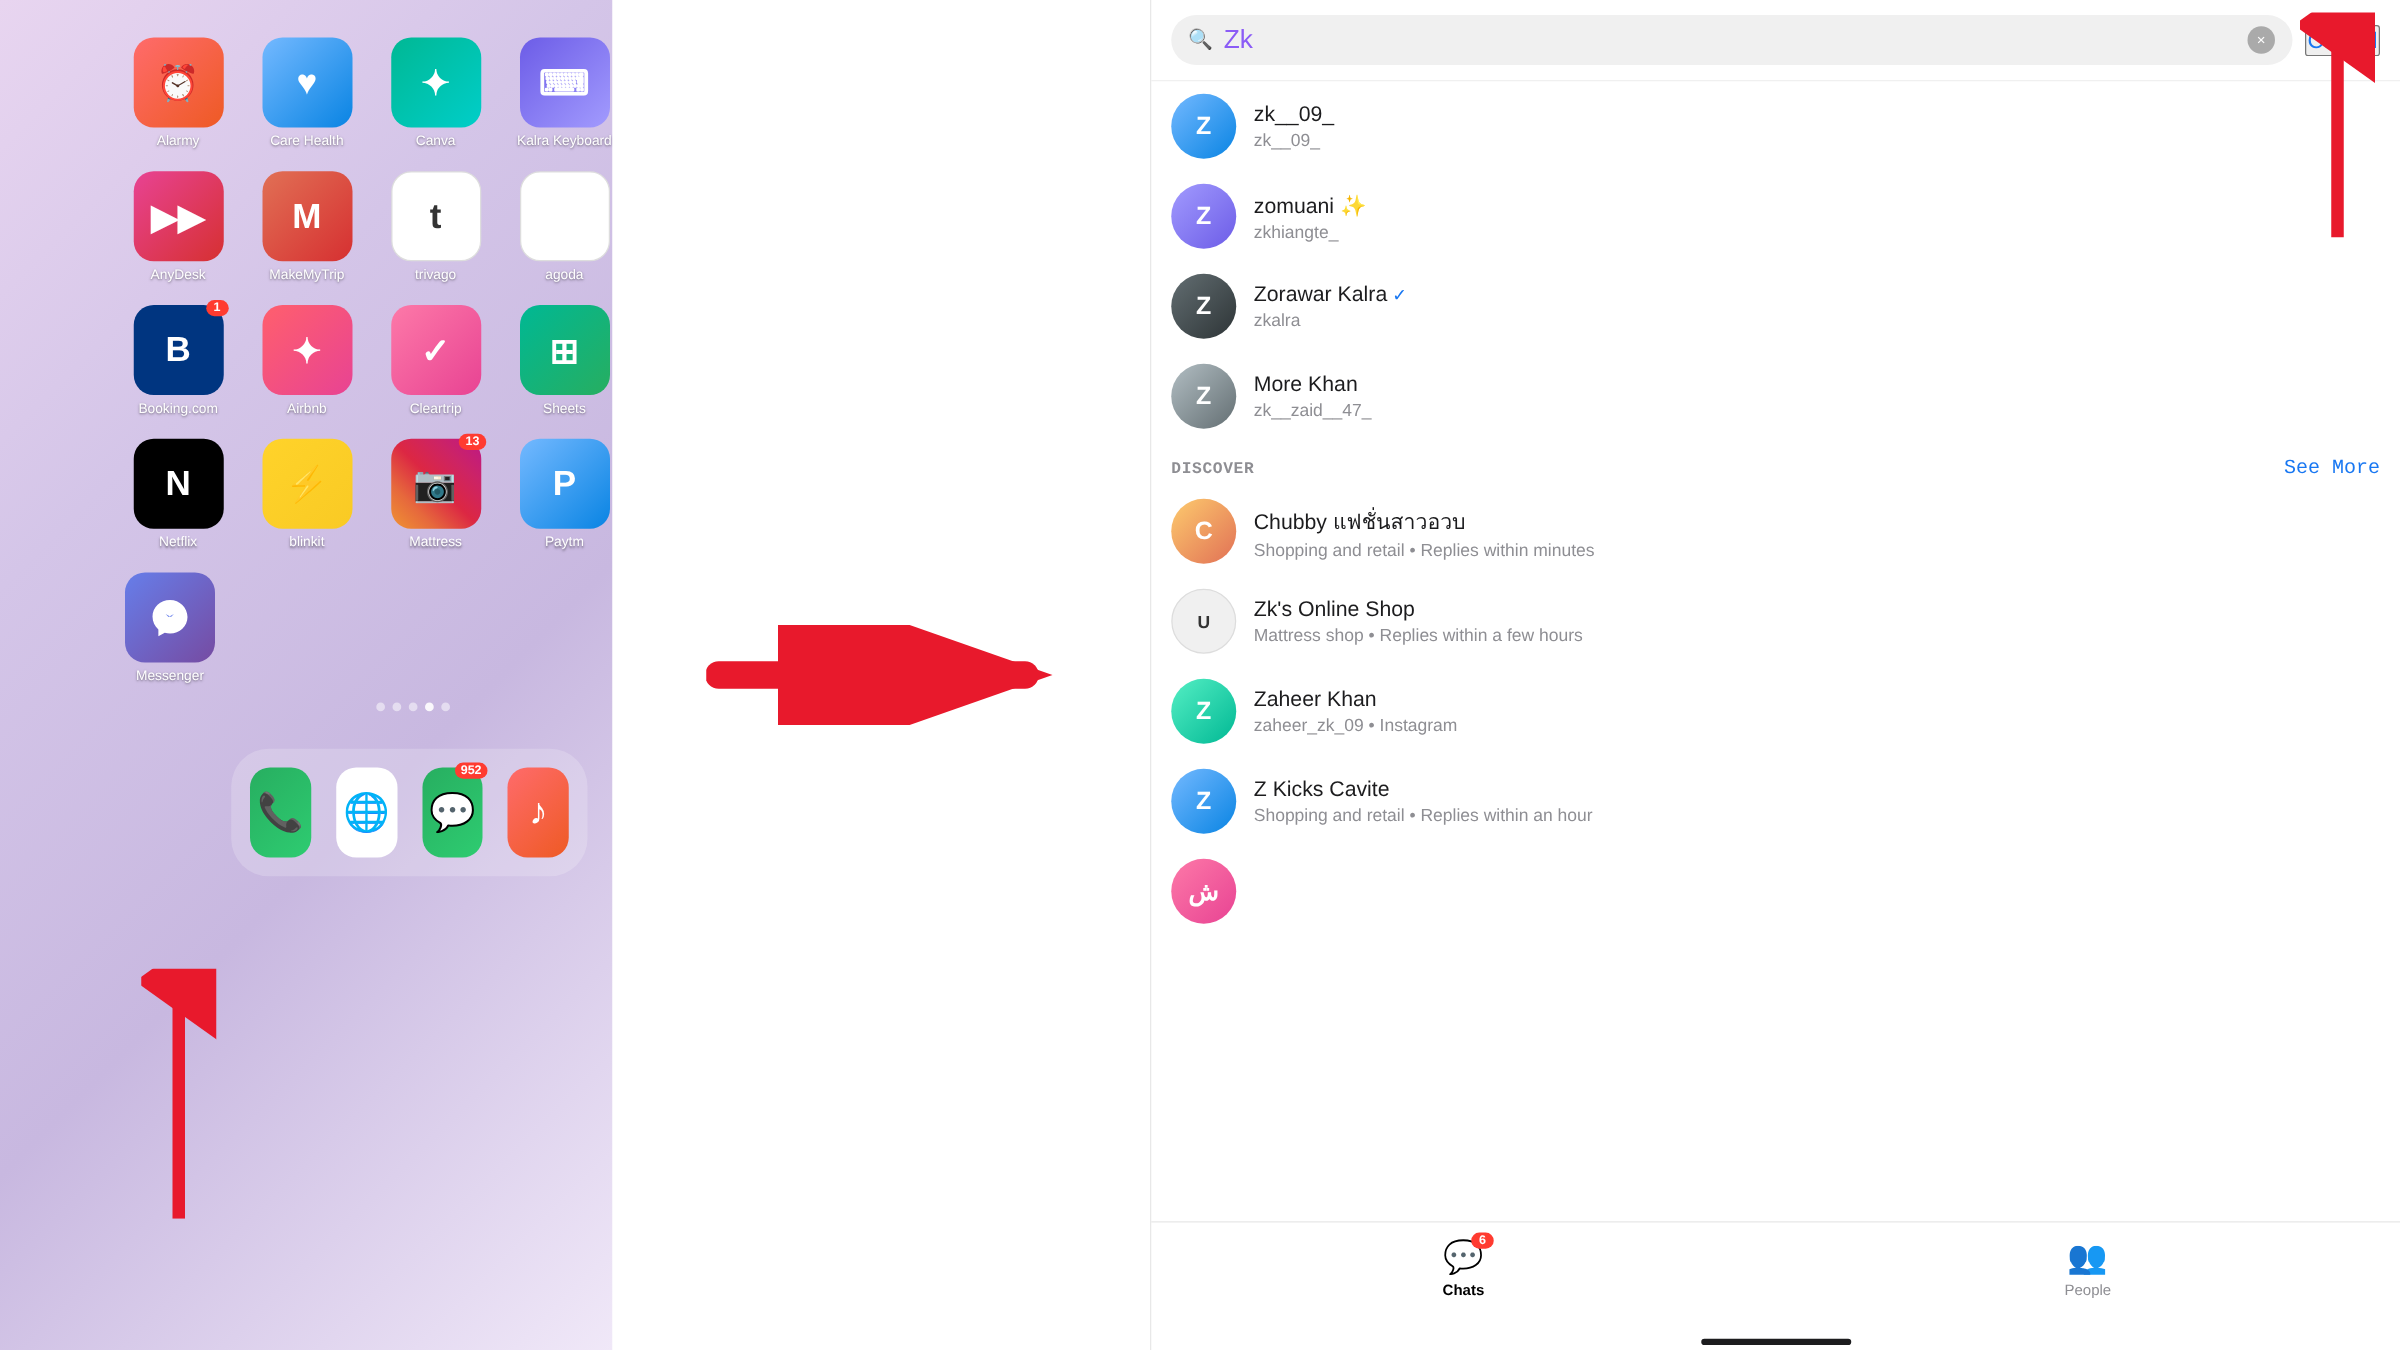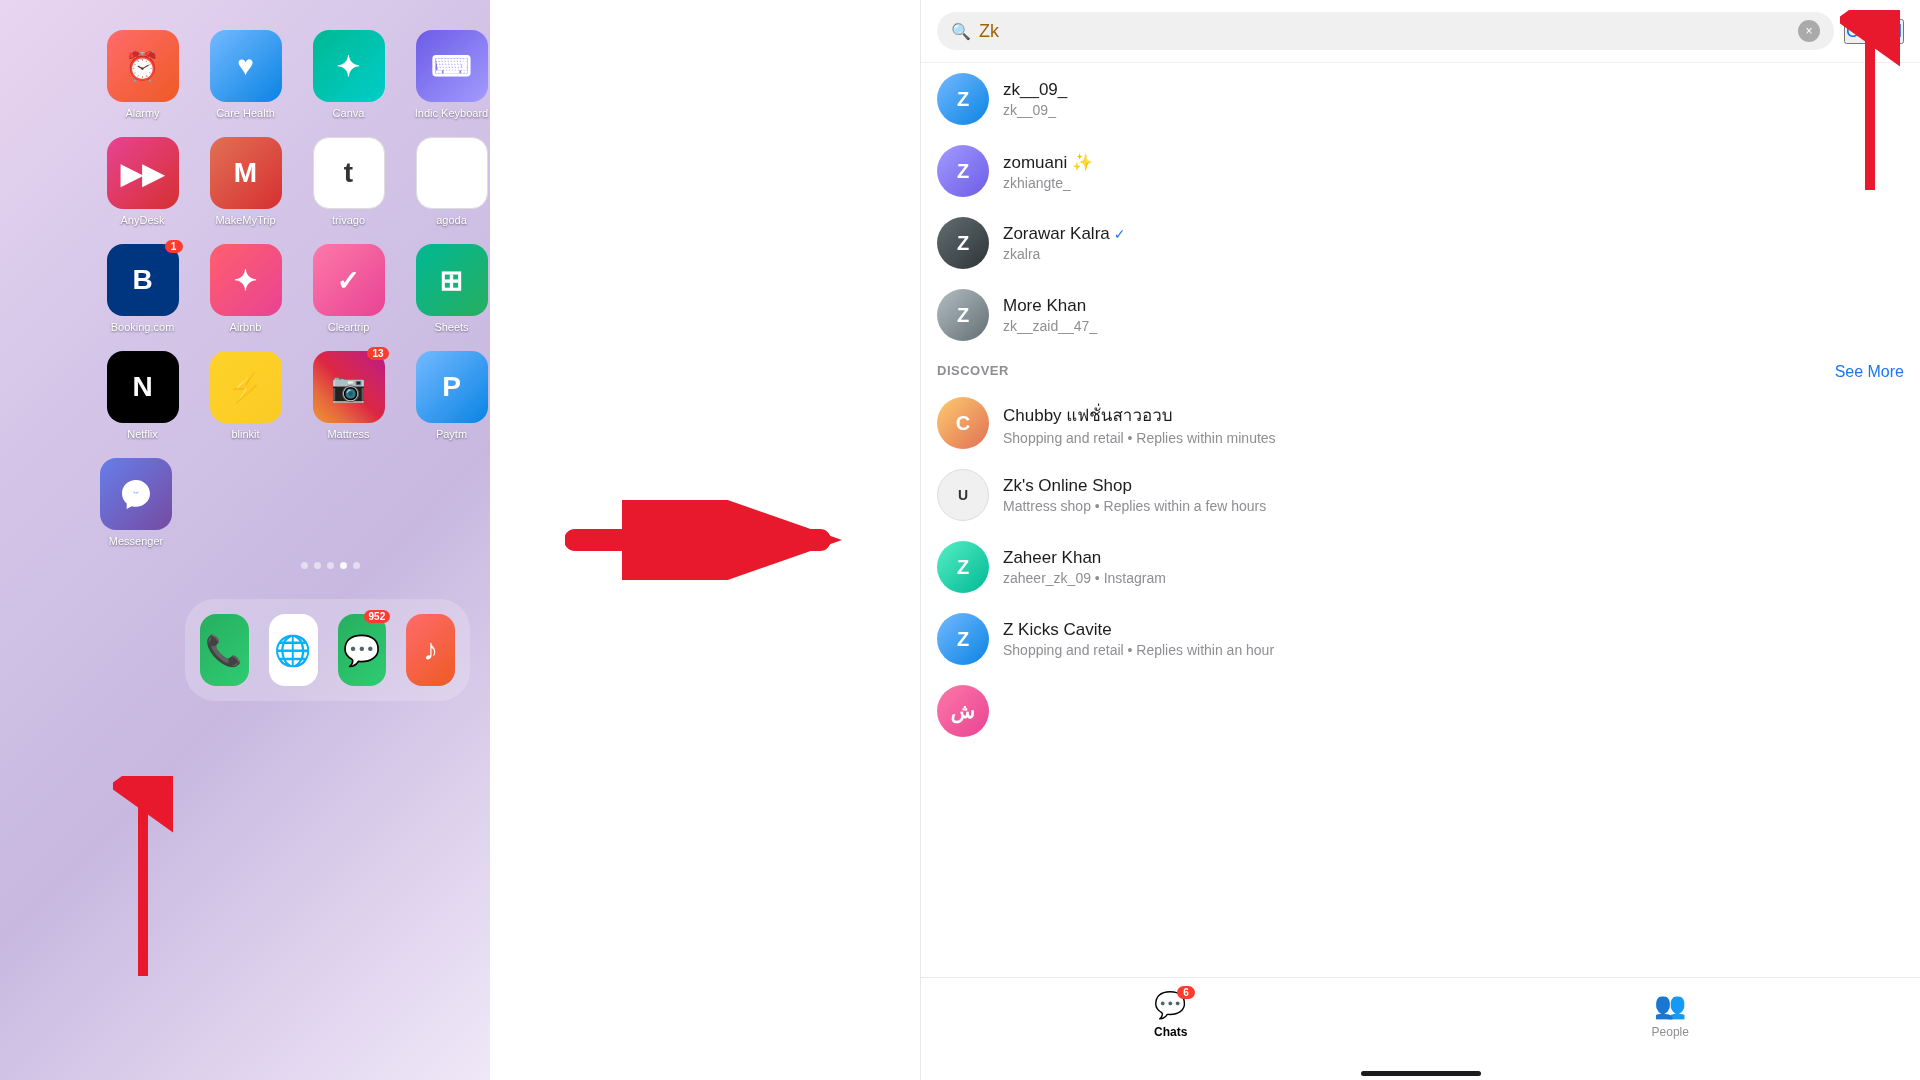--- a/index.html
+++ b/index.html
@@ -180,23 +180,23 @@
       gap: 8px;
     }
     .search-icon-svg {
       color: #999;
       font-size: 16px;
     }
     .search-input {
       flex: 1;
       border: none;
       background: transparent;
-      font-size: 18px;
+      font-size: 21px;
       outline: none;
-      color: #a16207;
+      color: #8b5cf6;
     }
     .clear-btn {
       width: 22px;
       height: 22px;
       background: #aaa;
       border-radius: 50%;
       display: flex;
       align-items: center;
       justify-content: center;
       color: white;
@@ -266,23 +266,24 @@
       margin-top: 2px;
     }
     .verified-badge {
       color: #1877f2;
       font-size: 14px;
     }
 
     
     .section-header {
       display: flex;
-      align-items: flex-start;
+      align-items: center;
       justify-content: space-between;
       padding: 12px 16px 6px;
+      font-family: Liberation Mono, monospace;
     }
     .section-title {
       font-size: 13px;
       font-weight: 600;
       color: #8e8e93;
       letter-spacing: 0.5px;
       text-transform: uppercase;
     }
     .see-more-btn {
       color: #1877f2;
@@ -392,21 +393,21 @@
         <div class="app-item">
           <div class="app-icon app-care">♥</div>
           <span class="app-label">Care Health</span>
         </div>
         <div class="app-item">
           <div class="app-icon app-canva">✦</div>
           <span class="app-label">Canva</span>
         </div>
         <div class="app-item">
           <div class="app-icon app-indic">⌨</div>
-          <span class="app-label">Indic Keyboard</span>
+          <span class="app-label">Kalra Keyboard</span>
         </div>
         <div class="app-item">
           <div class="app-icon app-anydesk">▶▶</div>
           <span class="app-label">AnyDesk</span>
         </div>
         <div class="app-item">
           <div class="app-icon app-mmt">M</div>
           <span class="app-label">MakeMyTrip</span>
         </div>
         <div class="app-item">

